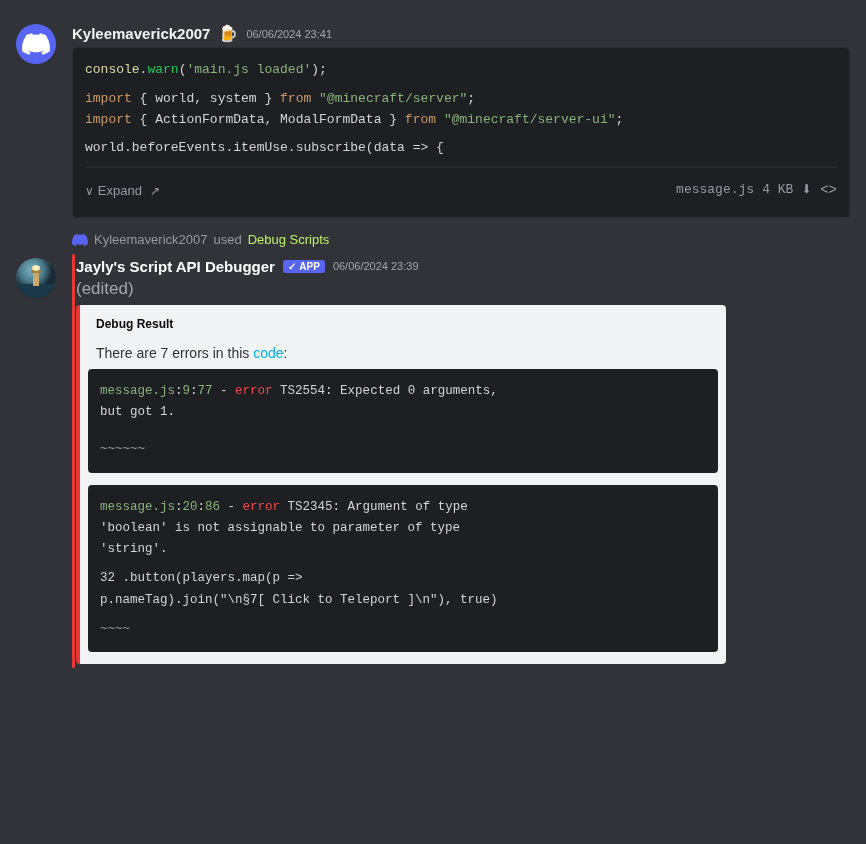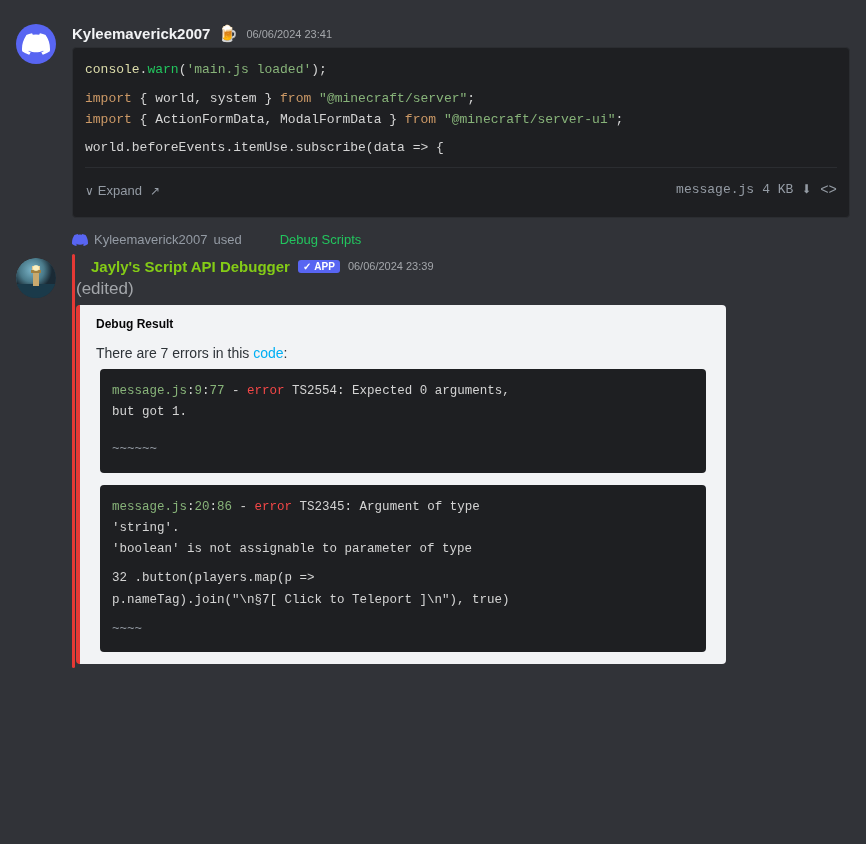--- a/index.html
+++ b/index.html
@@ -112,23 +112,22 @@
     .context-bar {
       display: flex;
       align-items: center;
       gap: 6px;
       padding: 2px 16px 6px 72px;
       font-size: 13px;
       color: #949ba4;
     }
 
     .context-bar .debug-scripts-link {
-      color: #22c55e;
+      color: #bef264;
       cursor: pointer;
-      margin-left: 32px;
     }
 
     .bot-message-group {
       display: flex;
       padding: 4px 16px;
       gap: 16px;
       position: relative;
     }
 
     .bot-avatar-area {
@@ -163,22 +162,21 @@
       padding: 1px 5px;
       border-radius: 3px;
       display: inline-flex;
       align-items: center;
       gap: 3px;
     }
 
     .bot-name {
       font-weight: 600;
       font-size: 15px;
-      color: #84cc16;
-      padding-left: 15px;
+      color: #ffffff;
     }
 
     .edited-label {
       font-size: 17px;
       color: #a3a6aa;
       margin-top: 2px;
     }
 
     
     .debug-card {
@@ -207,21 +205,21 @@
       margin-top: 14px;
     }
 
     .debug-card-subtitle .code-link {
       color: #00aff4;
       cursor: pointer;
     }
 
     .debug-error-block {
       background: #1e1f22;
-      margin: 0 20px 12px;
+      margin: 0 8px 12px;
       border-radius: 4px;
       padding: 12px;
       font-family: 'Consolas', 'Courier New', monospace;
       font-size: 12.5px;
       line-height: 1.7;
     }
 
     
     .discord-logo {
       width: 28px;
@@ -354,24 +352,24 @@
         <div>
           <span style="color:#949ba4;">~~~~~~</span>
         </div>
       </div>
 
       <div class="debug-error-block">
         <div>
           <span style="color:#87b379;">message.js</span><span style="color:#d4d4d4;">:</span><span style="color:#87b379;">20</span><span style="color:#d4d4d4;">:</span><span style="color:#87b379;">86</span><span style="color:#d4d4d4;"> - </span><span style="color:#f44747;">error</span><span style="color:#d4d4d4;"> TS2345: Argument of type</span>
         </div>
         <div>
+          <span style="color:#d4d4d4;">'boolean' is not assignable to parameter of type</span>
+        </div>
+        <div>
           <span style="color:#d4d4d4;">'string'.</span>
-        </div>
-        <div>
-          <span style="color:#d4d4d4;">'boolean' is not assignable to parameter of type</span>
         </div>
         <div style="height:8px;"></div>
         <div>
           <span style="color:#d4d4d4;">32            .button(players.map(p =&gt;</span>
         </div>
         <div>
           <span style="color:#d4d4d4;">p.nameTag).join("\n§7[ Click to Teleport ]\n"), true)</span>
         </div>
         <div style="height:8px;"></div>
         <div>

